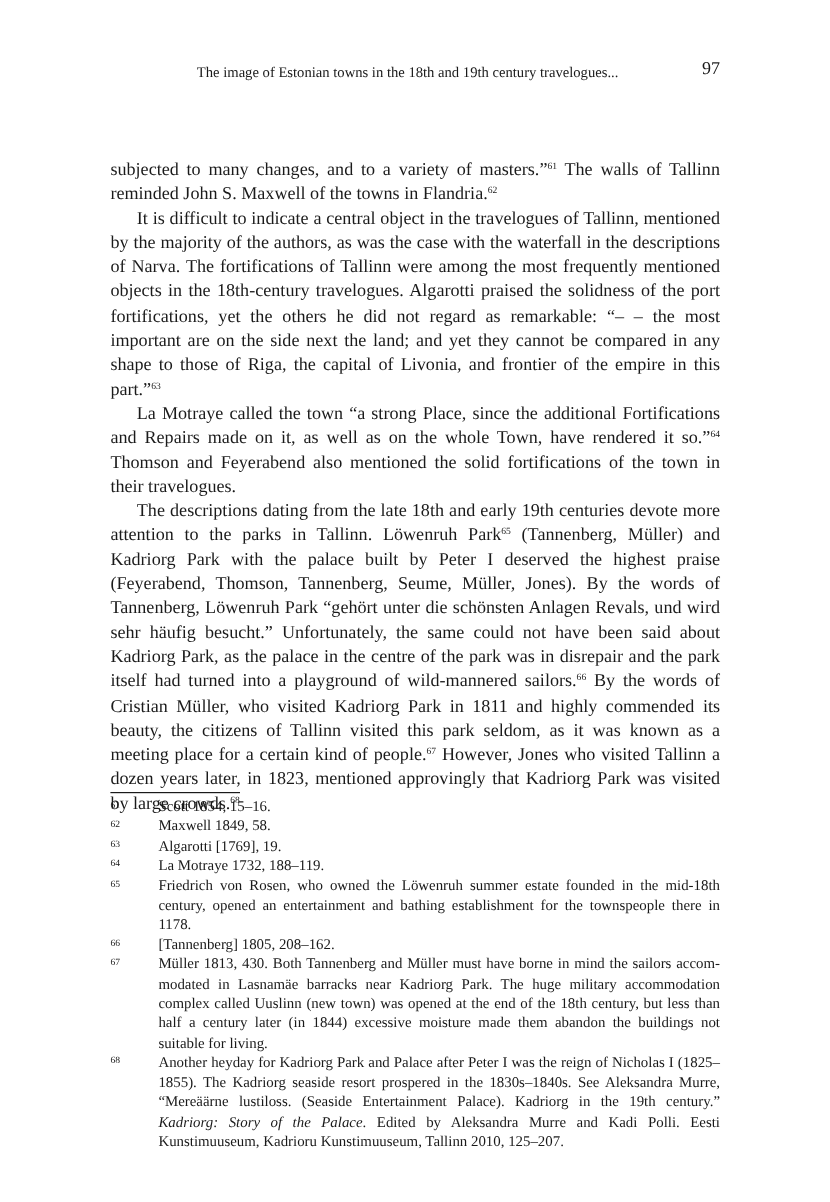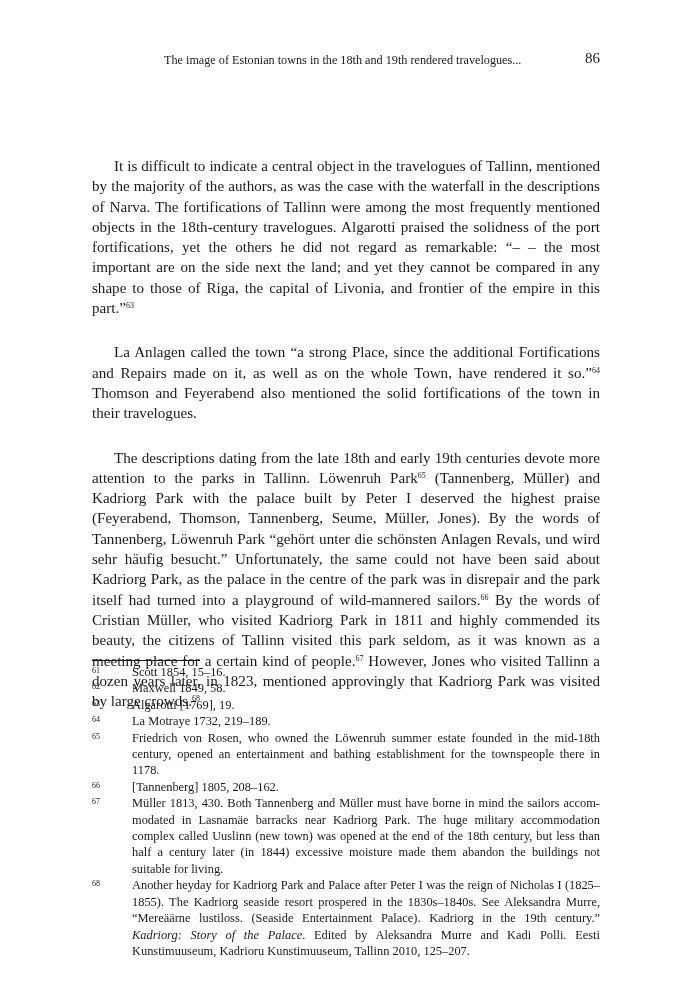--- a/index.html
+++ b/index.html
@@ -11,67 +11,68 @@
       position: absolute; top: 52px; left: 92px; width: 508px;
       font-size: 12.2px; line-height: 16px;
     }
     .running-head .title { position: absolute; left: 72px; top: 0; white-space: nowrap; }
     .running-head .page-num { position: absolute; right: 0; top: -2px; font-size: 15px; }
     .body-text {
       position: absolute; top: 132px; left: 92px; width: 508px;
       font-size: 15.1px; line-height: 20.3px; text-align: justify;
     }
     .body-text p { margin: 0; text-indent: 0; }
-    .body-text p.indent { text-indent: 22px; margin-top: 24px; }
+    .body-text p.indent { text-indent: 22px; }
     sup { font-size: 8px; line-height: 0; vertical-align: 5px; }
     .fn-rule {
       position: absolute; top: 660px; left: 92px; width: 108px; height: 0;
       border-top: 1px solid #1a1a1a;
     }
     .footnotes {
       position: absolute; top: 664px; left: 92px; width: 508px;
       font-size: 12.4px; line-height: 16.4px; text-align: justify;
     }
     .fn { display: flex; margin: 0; }
     .fn .num { width: 24px; flex: none; font-size: 8px; line-height: 14px; vertical-align: top; }
     .fn .txt { flex: 1; padding-left: 16px; }
     .fn .txt i { font-style: italic; }
   </style>
 </head>
 <body>
 
 <div class="running-head">
-  <span class="title">The image of Estonian towns in the 18th and 19th rendered travelogues...</span>
-  <span class="page-num">86</span>
+  <span class="title">The image of Estonian towns in the 18th and 19th century travelogues...</span>
+  <span class="page-num">97</span>
 </div>
 
 <div class="body-text">
+  <p><span>subjected to many changes, and to a variety of masters.”</span><sup>61</sup><span> The walls of Tallinn reminded John S. Maxwell of the towns in Flandria.</span><sup>62</sup></p>
   <p class="indent"><span>It is difficult to indicate a central object in the travelogues of Tallinn, mentioned by the majority of the authors, as was the case with the waterfall in the descriptions of Narva. The fortifications of Tallinn were among the most frequently mentioned objects in the 18th-century travelogues. Algarotti praised the solidness of the port fortifications, yet the others he did not regard as remarkable: “– – the most important are on the side next the land; and yet they cannot be compared in any shape to those of Riga, the capital of Livonia, and frontier of the empire in this part.”</span><sup>63</sup></p>
-  <p class="indent"><span>La Anlagen called the town “a strong Place, since the additional Fortifications and Repairs made on it, as well as on the whole Town, have rendered it so.”</span><sup>64</sup><span> Thomson and Feyerabend also mentioned the solid fortifications of the town in their travelogues.</span></p>
+  <p class="indent"><span>La Motraye called the town “a strong Place, since the additional Fortifications and Repairs made on it, as well as on the whole Town, have rendered it so.”</span><sup>64</sup><span> Thomson and Feyerabend also mentioned the solid fortifications of the town in their travelogues.</span></p>
   <p class="indent"><span>The descriptions dating from the late 18th and early 19th centuries devote more attention to the parks in Tallinn. Löwenruh Park</span><sup>65</sup><span> (Tannenberg, Müller) and Kadriorg Park with the palace built by Peter I deserved the highest praise (Feyerabend, Thomson, Tannenberg, Seume, Müller, Jones). By the words of Tannenberg, Löwenruh Park “gehört unter die schönsten Anlagen Revals, und wird sehr häufig besucht.” Unfortunately, the same could not have been said about Kadriorg Park, as the palace in the centre of the park was in disrepair and the park itself had turned into a playground of wild-mannered sailors.</span><sup>66</sup><span> By the words of Cristian Müller, who visited Kadriorg Park in 1811 and highly commended its beauty, the citizens of Tallinn visited this park seldom, as it was known as a meeting place for a certain kind of people.</span><sup>67</sup><span> However, Jones who visited Tallinn a dozen years later, in 1823, mentioned approvingly that Kadriorg Park was visited by large crowds.</span><sup>68</sup></p>
 </div>
 
 <div class="fn-rule"></div>
 
 <div class="footnotes">
   <div class="fn">
       <span class="num">61</span>
       <span class="txt">Scott 1854, 15–16.</span>
     </div>
   <div class="fn">
       <span class="num">62</span>
       <span class="txt">Maxwell 1849, 58.</span>
     </div>
   <div class="fn">
       <span class="num">63</span>
       <span class="txt">Algarotti [1769], 19.</span>
     </div>
   <div class="fn">
       <span class="num">64</span>
-      <span class="txt">La Motraye 1732, 219–189.</span>
+      <span class="txt">La Motraye 1732, 188–119.</span>
     </div>
   <div class="fn">
       <span class="num">65</span>
       <span class="txt">Friedrich von Rosen, who owned the Löwenruh summer estate founded in the mid-18th century, opened an entertainment and bathing establishment for the townspeople there in 1178.</span>
     </div>
   <div class="fn">
       <span class="num">66</span>
       <span class="txt">[Tannenberg] 1805, 208–162.</span>
     </div>
   <div class="fn">

